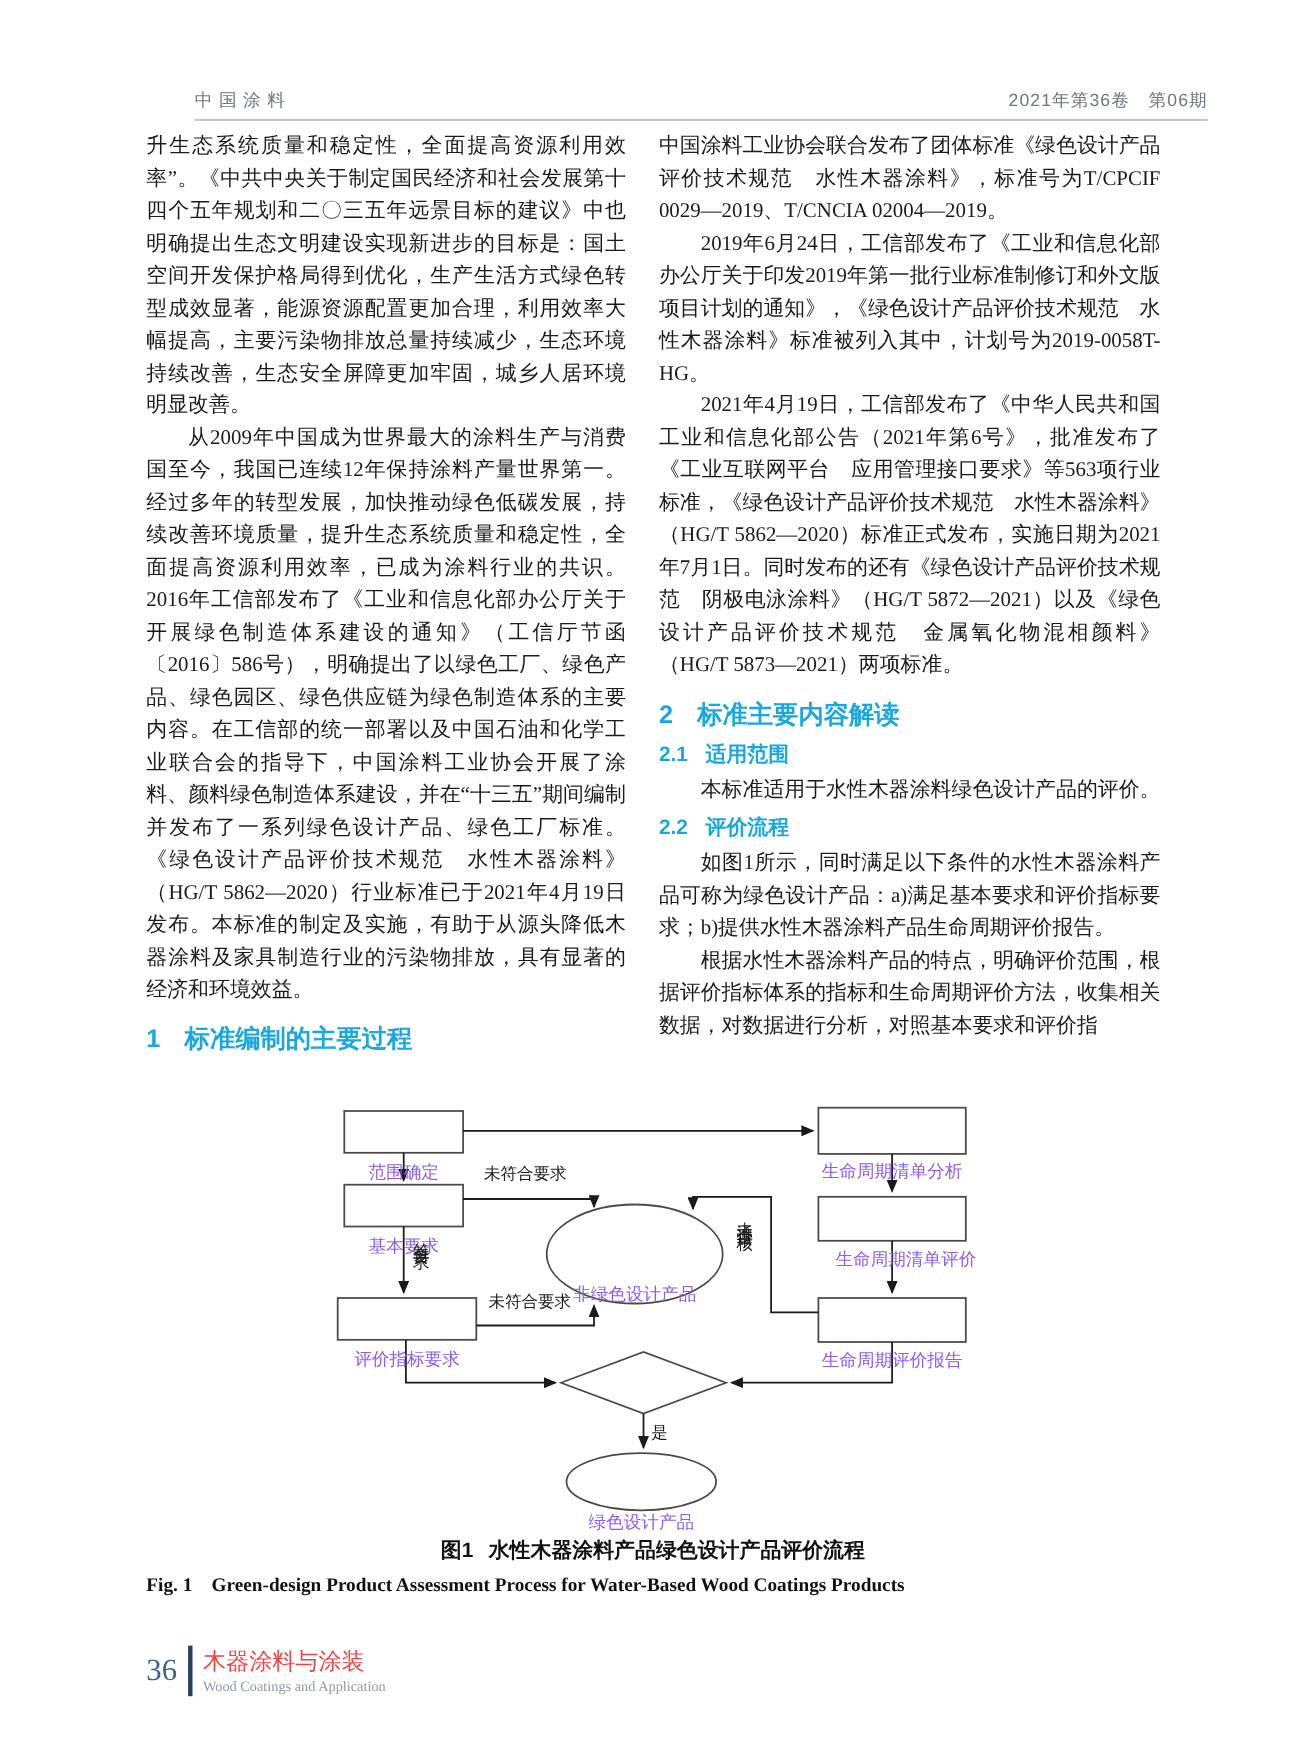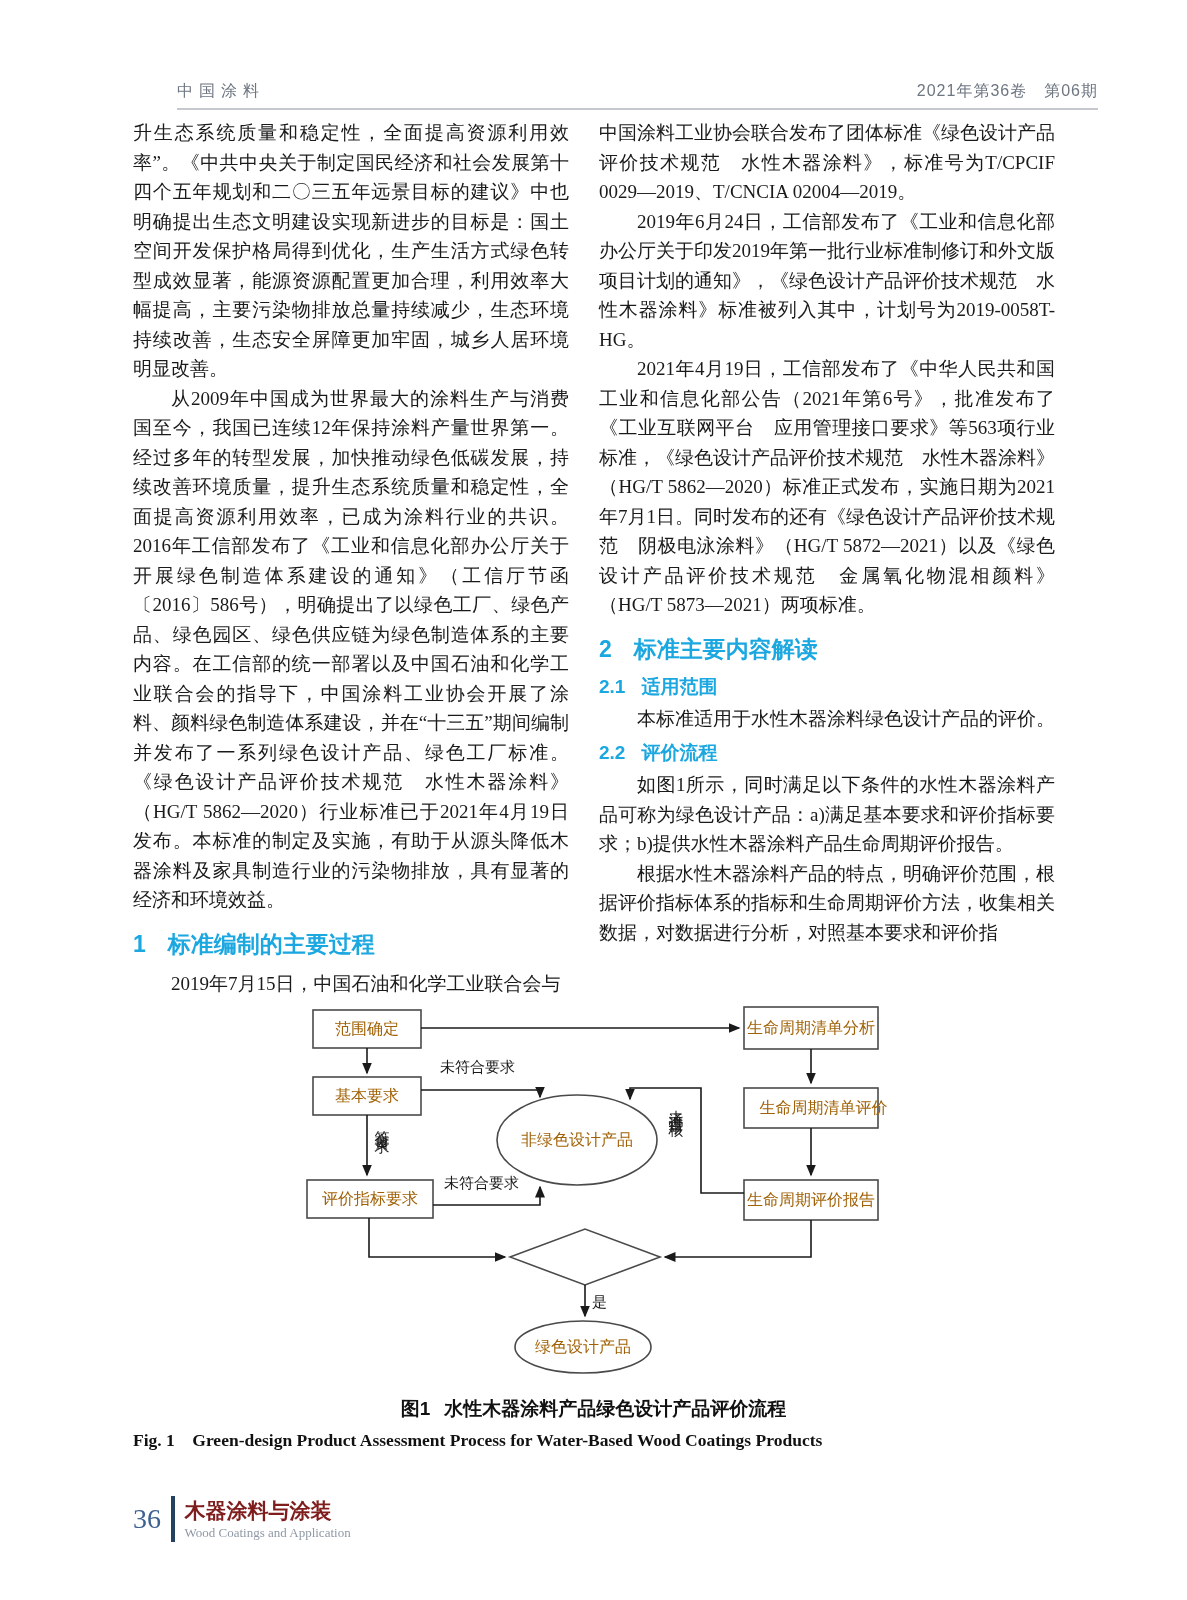--- a/index.html
+++ b/index.html
@@ -33,21 +33,21 @@
   .h-sub {
     font-family:"Liberation Sans","DejaVu Sans",sans-serif;
     font-size:19px; font-weight:bold; color:#1ba7e0;
     margin:7px 0 4px 0; line-height:26px; text-align:left;
   }
   .h-sub .h-num { margin-right:16px; }
   
   .chart-svg { position:absolute; left:0; top:0; width:1187px; height:1600px; }
   .fl-label {
     position:absolute; display:flex; align-items:center; justify-content:center;
-    font-size:16px; color:#a16207; text-align:center; line-height:20px;
+    font-size:16px; color:#8b5cf6; text-align:center; line-height:20px;margin-top:38px;
   }
   .edge-label { position:absolute; font-size:15px; color:#1a1a1a; white-space:nowrap; }
   .vlabel { writing-mode:vertical-rl; text-orientation:upright; letter-spacing:3px; }
   
   .caption-cn {
     position:absolute; left:133px; top:1396px; width:921px; text-align:center;
     font-family:"Liberation Sans","DejaVu Sans",sans-serif;
     font-size:19px; font-weight:bold; color:#111;
   }
   .caption-cn .cap-gap { margin-right:14px; }
@@ -58,21 +58,21 @@
   }
   
   .footer { position:absolute; left:133px; top:1496px; display:flex; align-items:center; }
   .page-num {
     font-family:"Liberation Serif","DejaVu Serif",serif;
     font-size:28px; color:#3d6290; margin-right:10px; line-height:46px;
   }
   .footer-bar { width:3.5px; height:46px; background:#24415f; margin-right:10px; }
   .footer-cn {
     font-family:"Liberation Sans","DejaVu Sans",sans-serif;
-    font-size:21px; font-weight:bold; color:#7f1d1d; line-height:24px;
+    font-size:21px; font-weight:normal; color:#ef4444; line-height:24px;
   }
   .footer-en {
     font-family:"Liberation Serif","DejaVu Serif",serif;
     font-size:13px; color:#8f99a6; margin-top:2px; line-height:15px;
   }
 </style>
 </head>
 <body>
 
 <div class="page">
@@ -81,21 +81,20 @@
     <span class="journal-name">中国涂料</span>
     <span class="issue-info">2021年第36卷　第06期</span>
   </div>
 
   <div class="col col-left">
     <p class="body-p noindent">升生态系统质量和稳定性，全面提高资源利用效率”。《中共中央关于制定国民经济和社会发展第十四个五年规划和二〇三五年远景目标的建议》中也明确提出生态文明建设实现新进步的目标是：国土空间开发保护格局得到优化，生产生活方式绿色转型成效显著，能源资源配置更加合理，利用效率大幅提高，主要污染物排放总量持续减少，生态环境持续改善，生态安全屏障更加牢固，城乡人居环境明显改善。</p>
     <p class="body-p">从2009年中国成为世界最大的涂料生产与消费国至今，我国已连续12年保持涂料产量世界第一。经过多年的转型发展，加快推动绿色低碳发展，持续改善环境质量，提升生态系统质量和稳定性，全面提高资源利用效率，已成为涂料行业的共识。2016年工信部发布了《工业和信息化部办公厅关于开展绿色制造体系建设的通知》（工信厅节函〔2016〕586号），明确提出了以绿色工厂、绿色产品、绿色园区、绿色供应链为绿色制造体系的主要内容。在工信部的统一部署以及中国石油和化学工业联合会的指导下，中国涂料工业协会开展了涂料、颜料绿色制造体系建设，并在“十三五”期间编制并发布了一系列绿色设计产品、绿色工厂标准。《绿色设计产品评价技术规范　水性木器涂料》（HG/T 5862—2020）行业标准已于2021年4月19日发布。本标准的制定及实施，有助于从源头降低木器涂料及家具制造行业的污染物排放，具有显著的经济和环境效益。</p>
     <div class="h-main">
       <span class="h-num">1</span><span>标准编制的主要过程</span>
     </div>
-    <p class="body-p">2019年7月15日，中国石油和化学工业联合会与</p>
   </div>
 
   <div class="col col-right">
     <p class="body-p noindent">中国涂料工业协会联合发布了团体标准《绿色设计产品评价技术规范　水性木器涂料》，标准号为T/CPCIF 0029—2019、T/CNCIA 02004—2019。</p>
     <p class="body-p">2019年6月24日，工信部发布了《工业和信息化部办公厅关于印发2019年第一批行业标准制修订和外文版项目计划的通知》，《绿色设计产品评价技术规范　水性木器涂料》标准被列入其中，计划号为2019-0058T-HG。</p>
     <p class="body-p">2021年4月19日，工信部发布了《中华人民共和国工业和信息化部公告（2021年第6号》，批准发布了《工业互联网平台　应用管理接口要求》等563项行业标准，《绿色设计产品评价技术规范　水性木器涂料》（HG/T 5862—2020）标准正式发布，实施日期为2021年7月1日。同时发布的还有《绿色设计产品评价技术规范　阴极电泳涂料》（HG/T 5872—2021）以及《绿色设计产品评价技术规范　金属氧化物混相颜料》（HG/T 5873—2021）两项标准。</p>
     <div class="h-main">
       <span class="h-num">2</span><span>标准主要内容解读</span>
     </div>
     <div class="h-sub">

